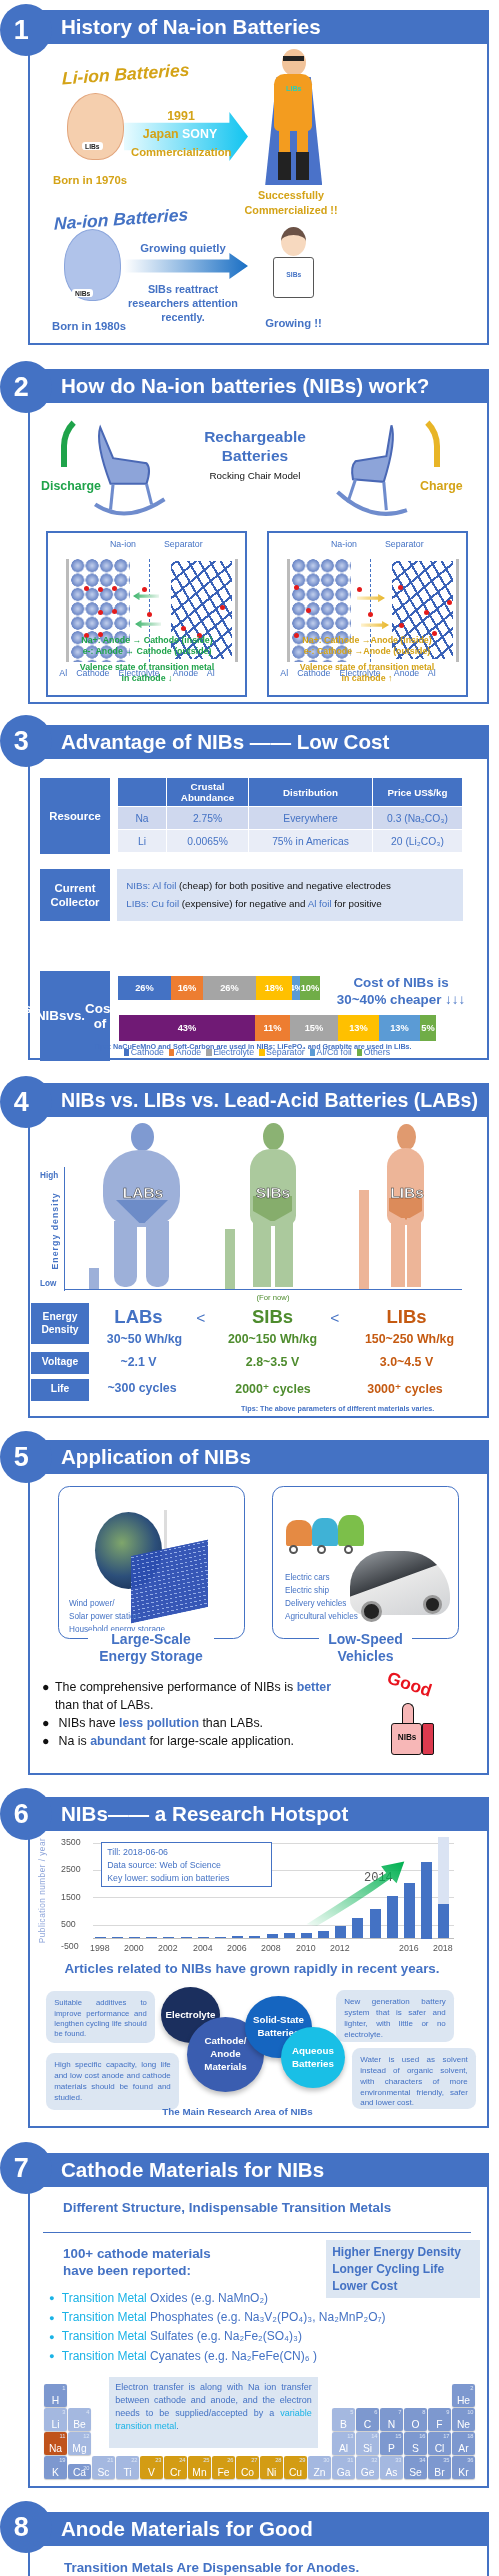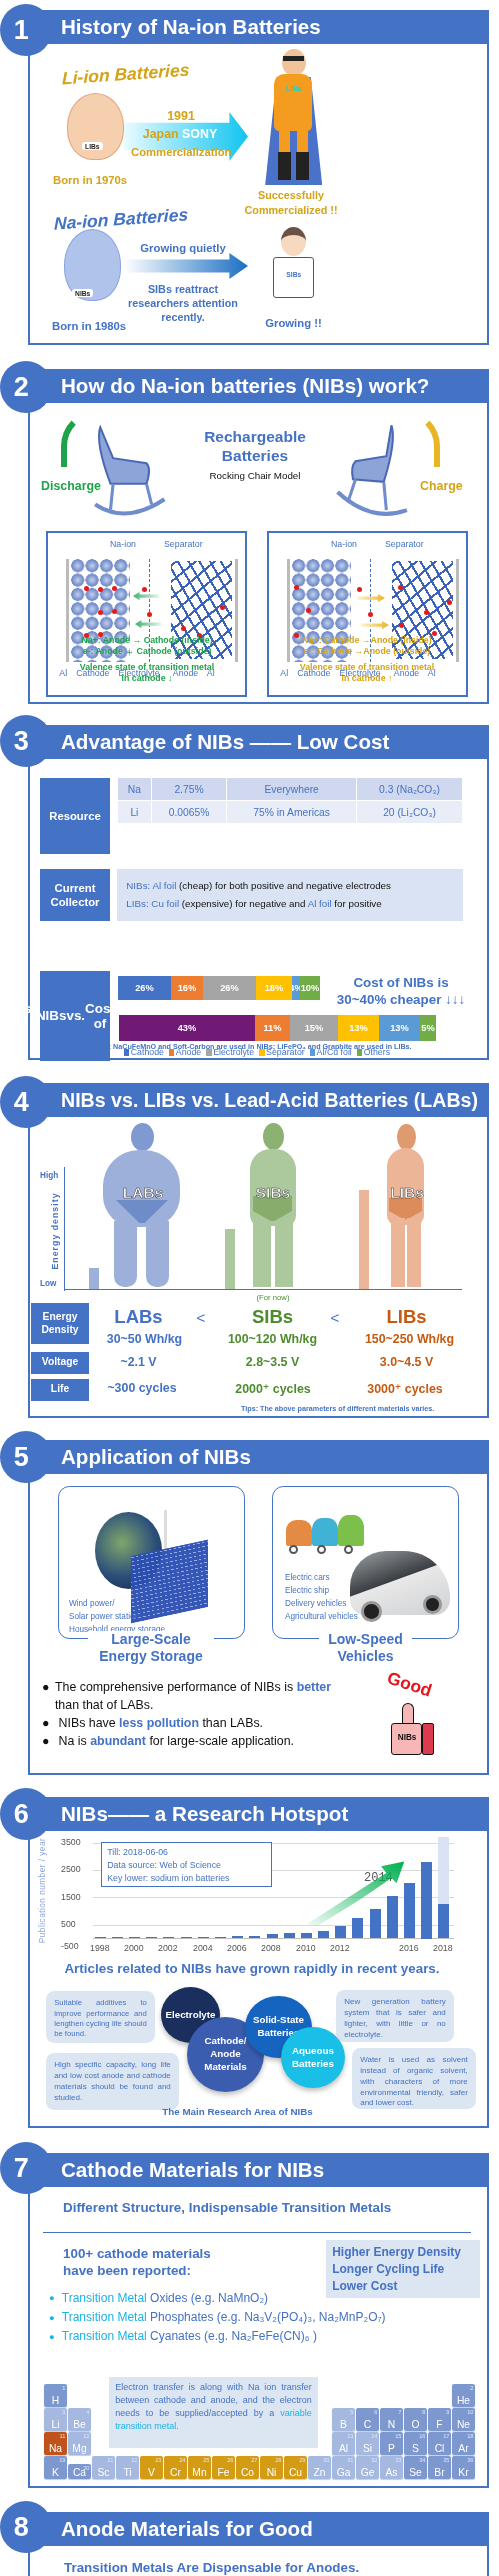--- a/index.html
+++ b/index.html
@@ -207,20 +207,26 @@
 </div>
 
 <div class="section" style="top:0">
   <div class="sec-num" style="top:715px">3</div>
   <div class="sec-head" style="top:725px">Advantage of NIBs —— Low Cost</div>
   <div class="sec-box" style="top:759px;height:301px"></div>
 
   <div class="lbl-block" style="left:40px;top:778px;width:70px;height:76px">Resource</div>
   <table class="res" style="left:117px;top:777px;width:346px">
     <tbody>
+        <tr style="height:29px">
+      <th style="width:49px"></th>
+      <th style="width:82px">Crustal Abundance</th>
+      <th style="width:124px">Distribution</th>
+      <th>Price US$/kg</th>
+    </tr>
     <tr style="height:23px;background:#cfd8ee">
       <td>Na</td>
           <td>2.75%</td>
           <td>Everywhere</td>
           <td>0.3 (Na₂CO₃)</td>
     </tr>
     <tr style="height:23px;background:#e9edf7">
       <td>Li</td>
           <td>0.0065%</td>
           <td>75% in Americas</td>
@@ -323,21 +329,21 @@
   <div class="lbl-block" style="left:31px;top:1352px;width:58px;height:21.6px;font-size:10.3px">Voltage</div>
   <div class="lbl-block" style="left:31px;top:1379px;width:58px;height:21.6px;font-size:10.3px">Life</div>
 
   <div class="abs b center" style="left:100px;top:1306px;width:77px;font-size:18.5px;color:#4472c4">LABs</div>
   <div class="abs center" style="left:193px;top:1309px;width:15.5px;font-size:15.5px;color:#4472c4">&lt;</div>
   <div class="abs b center" style="left:234px;top:1306px;width:77px;font-size:18.5px;color:#4e8c2e">SIBs</div>
   <div class="abs center" style="left:327px;top:1309px;width:15.5px;font-size:15.5px;color:#4472c4">&lt;</div>
   <div class="abs b center" style="left:368px;top:1306px;width:77px;font-size:18.5px;color:#c55a11">LIBs</div>
 
   <div class="abs b center" style="left:93px;top:1332px;width:103px;font-size:12.4px;color:#4472c4">30~50 Wh/kg</div>
-  <div class="abs b center" style="left:216px;top:1332px;width:113px;font-size:12.4px;color:#4e8c2e">100~120 Wh/kg</div>
+  <div class="abs b center" style="left:216px;top:1332px;width:113px;font-size:12.4px;color:#4e8c2e">200~150 Wh/kg</div>
   <div class="abs b center" style="left:353px;top:1332px;width:113px;font-size:12.4px;color:#c55a11">150~250 Wh/kg</div>
 
   <div class="abs b center" style="left:100px;top:1355px;width:77px;font-size:12.4px;color:#4472c4">~2.1 V</div>
   <div class="abs b center" style="left:234px;top:1355px;width:77px;font-size:12.4px;color:#4e8c2e">2.8~3.5 V</div>
   <div class="abs b center" style="left:368px;top:1355px;width:77px;font-size:12.4px;color:#c55a11">3.0~4.5 V</div>
 
   <div class="abs b center" style="left:98px;top:1381px;width:88px;font-size:12.4px;color:#4472c4">~300 cycles</div>
   <div class="abs b center" style="left:229px;top:1381px;width:88px;font-size:12.4px;color:#4e8c2e">2000⁺ cycles</div>
   <div class="abs b center" style="left:361px;top:1381px;width:88px;font-size:12.4px;color:#c55a11">3000⁺ cycles</div>
 
@@ -495,20 +501,21 @@
   <div class="hr" style="left:43px;top:2232px;width:428px"></div>
   <div class="abs b blue" style="left:63px;top:2245px;width:175px;font-size:13.4px;line-height:1.3">100+ cathode materials have been reported:</div>
   <div class="prop-box" style="left:326px;top:2240px;width:154px;height:58px">
     <div>Higher Energy Density</div>
     <div>Longer Cycling Life</div>
     <div>Lower Cost</div>
   </div>
   <ul class="mat-list" style="left:49px;top:2289px">
     <li><span class="cyan">Transition Metal</span><span> Oxides (e.g. NaMnO₂)</span></li>
     <li><span class="cyan">Transition Metal</span><span> Phosphates (e.g. Na₃V₂(PO₄)₃,  Na₂MnP₂O₇)</span></li>
+    <li><span class="cyan">Transition Metal</span><span> Sulfates (e.g. Na₂Fe₂(SO₄)₃)</span></li>
     <li><span class="cyan">Transition Metal</span><span> Cyanates (e.g. Na₂FeFe(CN)₆ )</span></li>
   </ul>
 
   <div class="pt" id="pt-cathode" style="left:44px;top:2384px">
       <div class="el " style="grid-area: 1 / 1;"><span class="n">1</span>H</div>
       <div class="el " style="grid-area: 1 / 18;"><span class="n">2</span>He</div>
       <div class="el light" style="grid-area: 2 / 1;"><span class="n">3</span>Li</div>
       <div class="el light" style="grid-area: 2 / 2;"><span class="n">4</span>Be</div>
       <div class="el light" style="grid-area: 2 / 13;"><span class="n">5</span>B</div>
       <div class="el " style="grid-area: 2 / 14;"><span class="n">6</span>C</div>

